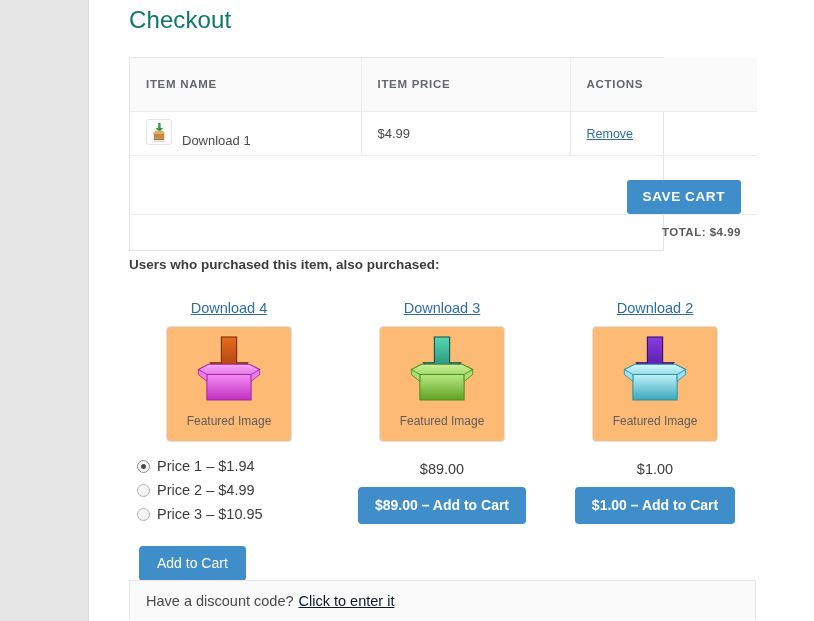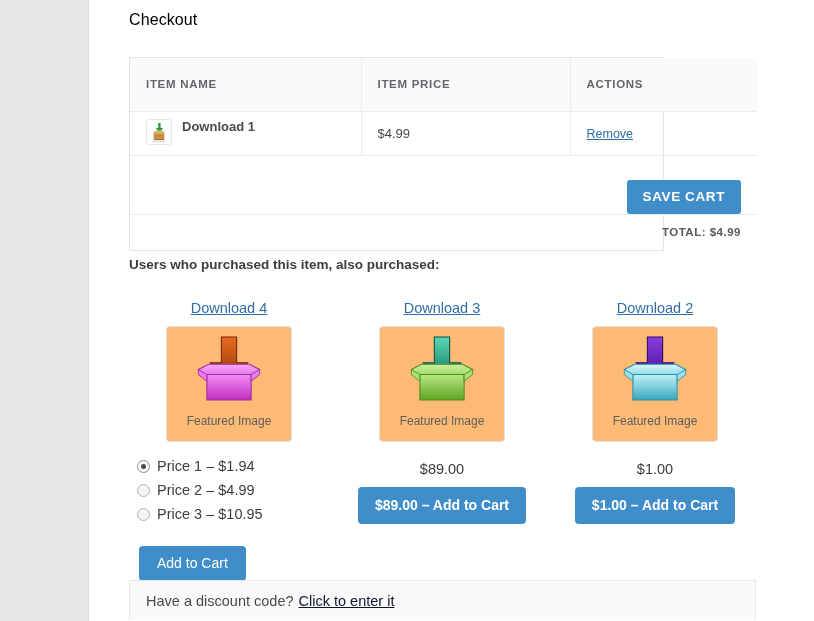--- a/index.html
+++ b/index.html
@@ -37,23 +37,23 @@
     left: 90px;
     top: 0;
     width: 724px;
     height: 621px;
     background: #ffffff;
   }
   .page-title {
     position: absolute;
     left: 39px;
     top: 4px;
-    font-size: 16px;
+    font-size: 24px;
     font-weight: 400;
-    color: #000000;
+    color: #0f766e;
     letter-spacing: 0.1px;
     line-height: 32px;
   }
 
   
   .cart-table {
     position: absolute;
     left: 39px;
     top: 57px;
     width: 535px;
@@ -87,21 +87,21 @@
     font-weight: bold;
     letter-spacing: 0.7px;
     color: #63676b;
     text-transform: uppercase;
   }
   .col-name  { width: 231px; }
   .col-price { width: 209px; }
   .col-act   { width: 187px; text-align: center; }
 
   .cart-row td { height: 44px; font-size: 13px; color: #4a4a4a; }
-  .cart-item-cell { display: flex; align-items: flex-start; gap: 10px; font-weight: bold; }
+  .cart-item-cell { display: flex; align-items: flex-end; gap: 10px; }
   .remove-link {
     color: #2f6ea5;
     text-decoration: underline;
     font-size: 12.5px;
     cursor: pointer;
   }
   .save-row td { height: 55px; }
   .total-row td {
     height: 36px;
     border-bottom: none;

